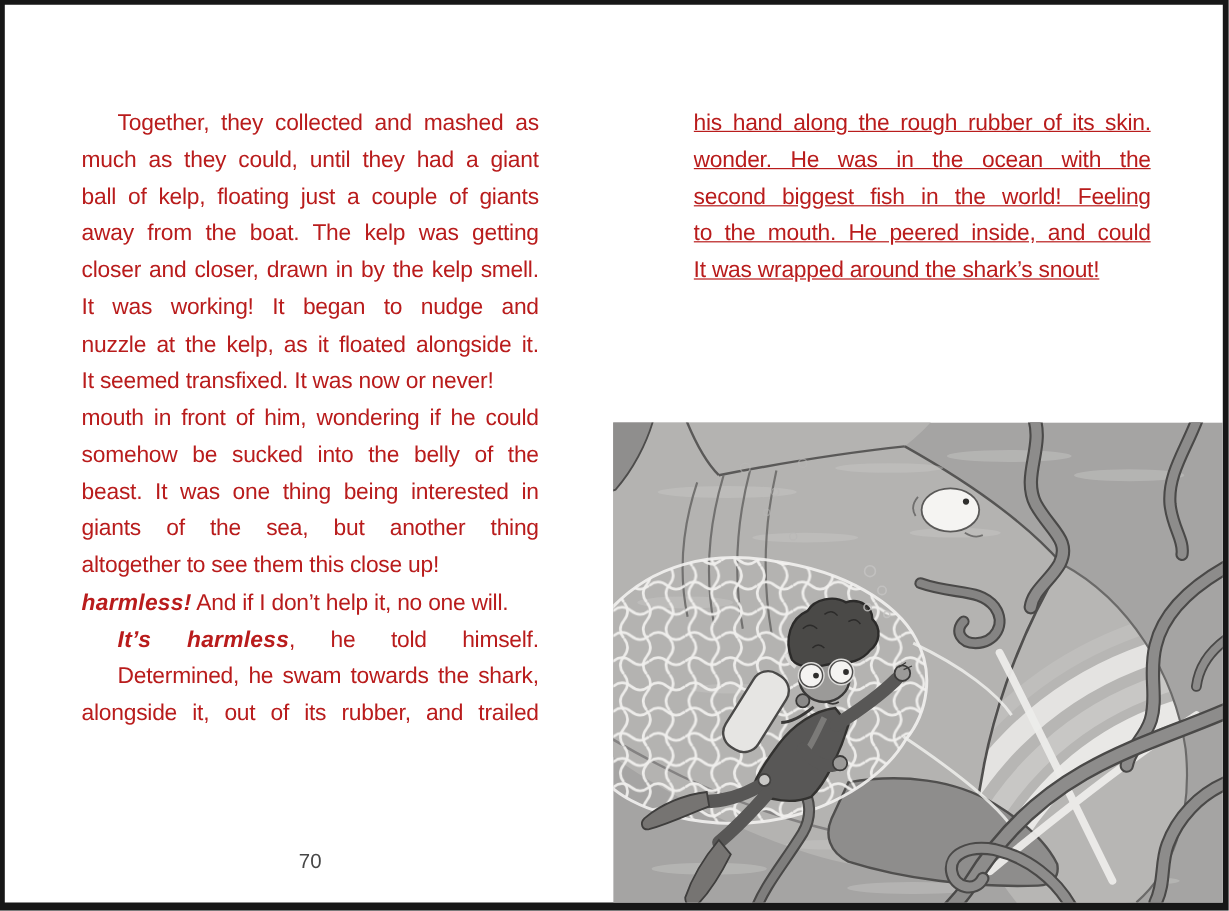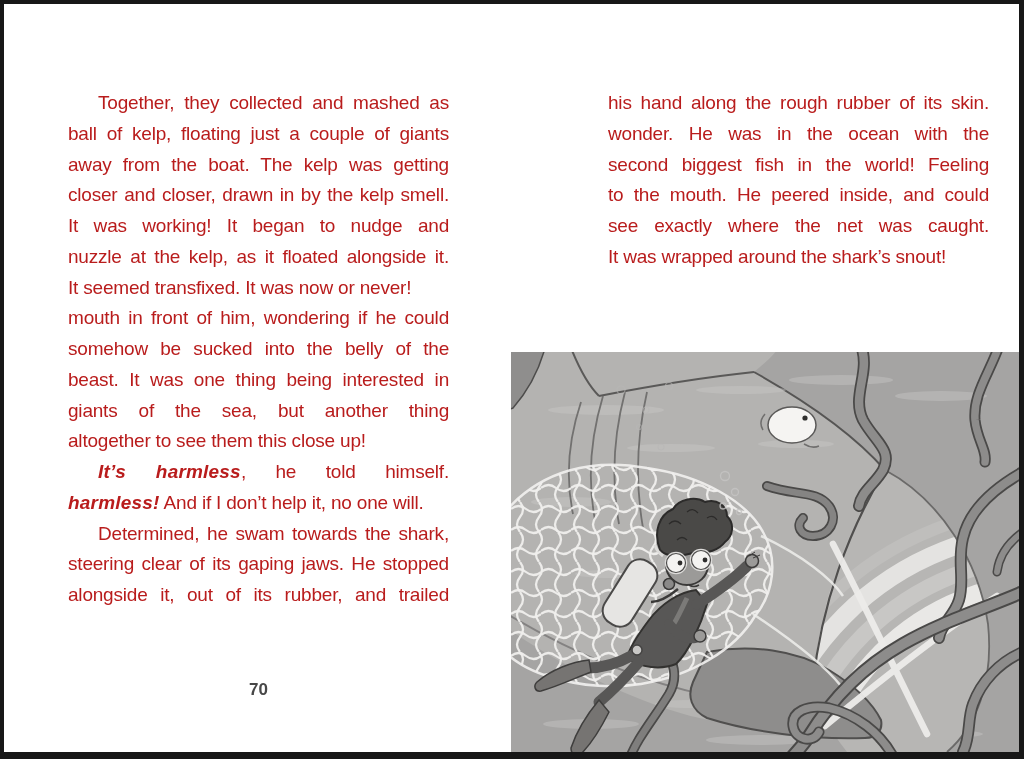--- a/index.html
+++ b/index.html
@@ -8,54 +8,53 @@
     border:4px solid #171717;border-right-width:5px;border-bottom-width:7px;
     background:#ffffff;overflow:hidden;
     font-family:"Liberation Sans",sans-serif;
   }
   .col{position:absolute;width:381px;color:#b91c1c;font-size:19px;letter-spacing:-0.2px;}
   .line{height:30.75px;line-height:30.75px;text-align:justify;text-align-last:justify;overflow:hidden;white-space:normal;}
   .line.end{text-align-last:left;}
   .line.indent{text-indent:30px;}
   .em{font-style:italic;font-weight:700;letter-spacing:0.2px;}
   #leftcol{left:64px;top:84px;}
-  #rightcol{left:604px;top:84px;}
-  .pagenum{position:absolute;left:64px;top:676px;width:381px;text-align:center;font-size:17px;color:#474747;font-weight:bold;}
+  #rightcol{left:574px;top:84px;text-decoration:underline;}
+  .pagenum{position:absolute;left:64px;top:704px;width:381px;text-align:center;font-size:17px;color:#474747;}
   svg.illus{position:absolute;left:507px;top:348px;width:509px;height:403px;display:block;}
 </style>
 </head>
 <body>
 
 <div class="page">
 
   <div class="col" id="leftcol">
       <div class="line indent"><span>Together, they collected and mashed as</span></div>
+      <div class="line"><span>much as they could, until they had a giant</span></div>
       <div class="line"><span>ball of kelp, floating just a couple of giants</span></div>
       <div class="line"><span>away from the boat. The kelp was getting</span></div>
       <div class="line"><span>closer and closer, drawn in by the kelp smell.</span></div>
       <div class="line"><span>It was working! It began to nudge and</span></div>
       <div class="line"><span>nuzzle at the kelp, as it floated alongside it.</span></div>
       <div class="line end"><span>It seemed transfixed. It was now or never!</span></div>
       <div class="line"><span>mouth in front of him, wondering if he could</span></div>
       <div class="line"><span>somehow be sucked into the belly of the</span></div>
       <div class="line"><span>beast. It was one thing being interested in</span></div>
       <div class="line"><span>giants of the sea, but another thing</span></div>
       <div class="line end"><span>altogether to see them this close up!</span></div>
+      <div class="line end"><span class="em">harmless!</span><span> And if I don’t help it, no one will.</span></div>
       <div class="line indent"><span class="em">It’s harmless</span><span>, he told himself. </span></div>
-      <div class="line end"><span class="em">harmless!</span><span> And if I don’t help it, no one will.</span></div>
       <div class="line indent"><span>Determined, he swam towards the shark,</span></div>
-      <div class="line"><span>steering clear of its gaping jaws. He stopped</span></div>
       <div class="line"><span>alongside it, out of its rubber, and trailed</span></div>
     </div>
   <div class="col" id="rightcol">
       <div class="line"><span>his hand along the rough rubber of its skin.</span></div>
       <div class="line"><span>wonder. He was in the ocean with the</span></div>
       <div class="line"><span>second biggest fish in the world! Feeling</span></div>
       <div class="line"><span>to the mouth. He peered inside, and could</span></div>
-      <div class="line"><span>see exactly where the net was caught.</span></div>
       <div class="line end"><span>It was wrapped around the shark’s snout!</span></div>
     </div>
   <div class="pagenum">70</div>
 
   <svg class="illus" viewBox="0 0 509 403" role="img" aria-label="A young scuba diver with curly hair, mask and air tank swims beside a giant basking shark in grey water; a white fishing net is wrapped around the shark's open mouth and snout, and dark kelp ribbons drift around them.">
     <defs>
       <clipPath id="mouthClip">
         <path d="M 374,118 C 430,148 468,210 477,272 C 483,330 465,375 436,400 L 340,405 C 320,380 305,358 302,332 C 308,258 332,180 374,118 Z"></path>
       </clipPath>
       <clipPath id="netClip">

